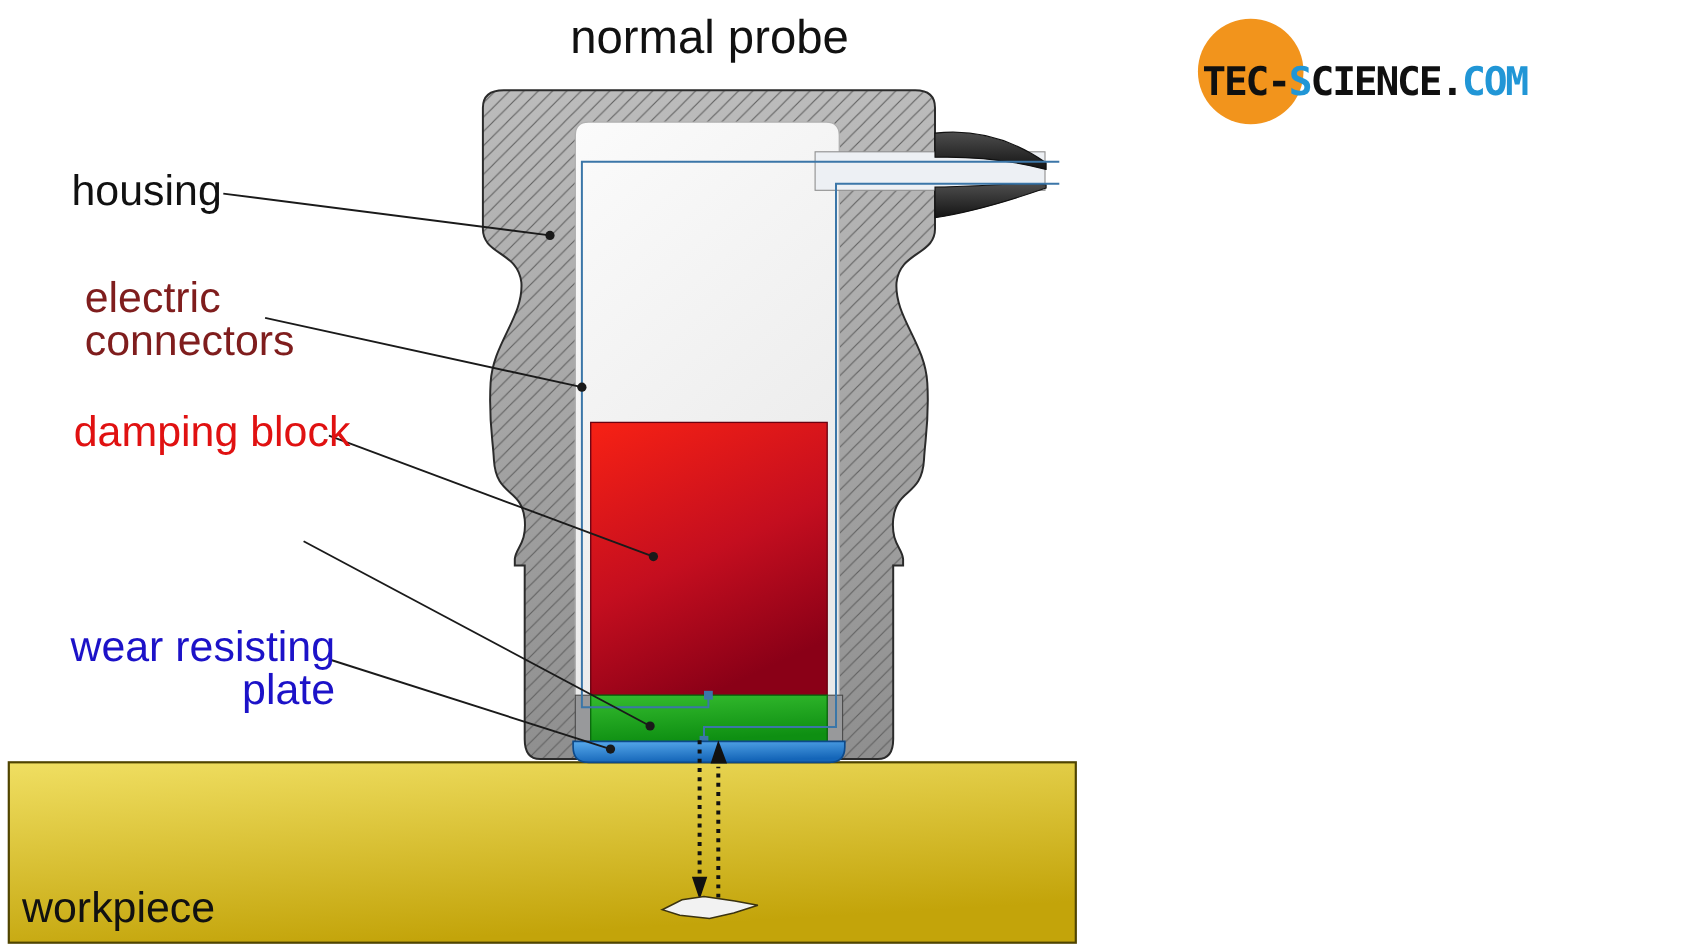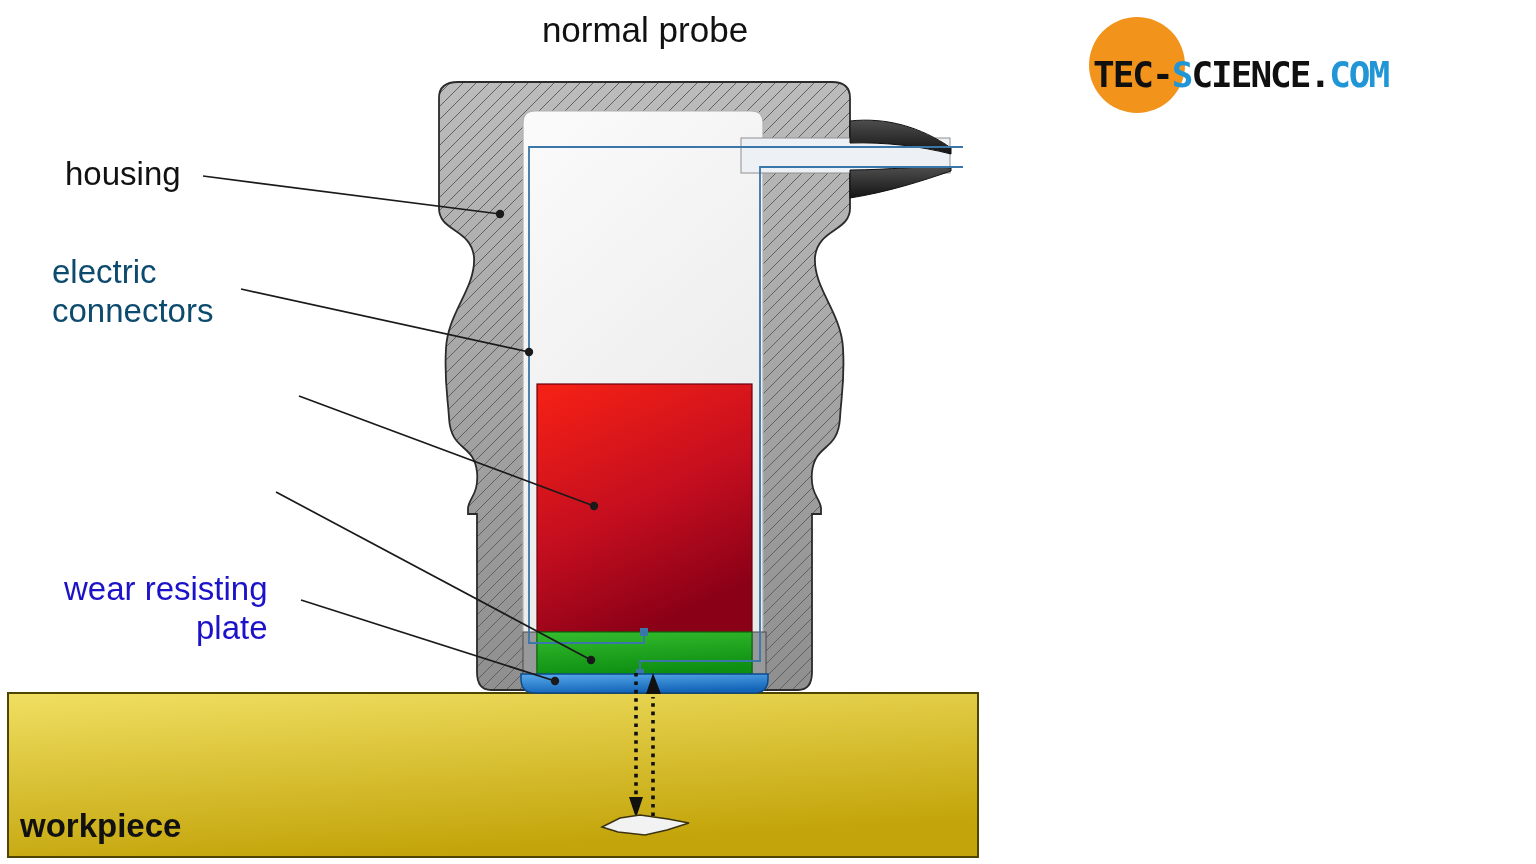--- a/index.html
+++ b/index.html
@@ -1,27 +1,27 @@
 <!DOCTYPE html>
 <html><head>
 <meta charset="utf-8">
 <style>
   html,body{margin:0;padding:0;background:#ffffff;}
   .stage{position:relative;width:1536px;height:864px;background:#ffffff;overflow:hidden;
          font-family:"Liberation Sans", sans-serif;}
   .stage svg{position:absolute;left:0;top:0;}
-  .lbl{position:absolute;font-size:33px;line-height:39px;white-space:pre-line;color:#111;}
+  .lbl{position:absolute;font-size:39px;line-height:39px;white-space:pre-line;color:#111;}
   .title{position:absolute;left:420px;top:10px;width:450px;text-align:center;
-         font-size:35px;color:#111;}
+         font-size:43px;color:#111;}
   .lbl-housing{left:65px;top:154px;color:#111111;}
-  .lbl-connectors{left:52px;top:252px;color:#0c4a6e;}
+  .lbl-connectors{left:77px;top:252px;color:#7f1d1d;}
   .lbl-damping{left:67px;top:373px;color:#e01111;}
   .lbl-piezo{left:67px;top:458px;color:#1da320;}
   .lbl-wear{left:64px;top:569px;color:#1c12c8;text-align:right;}
-  .lbl-workpiece{left:20px;top:806px;color:#111111;font-weight:bold;}
+  .lbl-workpiece{left:20px;top:806px;color:#111111;}
   .logo{position:absolute;left:1089px;top:17px;width:440px;height:100px;}
   .logo-circle{position:absolute;left:0;top:0;width:96px;height:96px;border-radius:50%;
                background:#f2941c;}
   .logo-text{position:absolute;left:4px;top:37px;font-family:"DejaVu Sans Mono", monospace;
              font-weight:bold;font-size:36px;letter-spacing:-2px;white-space:nowrap;}
   .lg-k{color:#101010;} .lg-b{color:#2196d6;}
 </style>
 </head>
 <body>
 
@@ -135,20 +135,21 @@
       <circle cx="591" cy="660" r="4.2"></circle>
       <circle cx="555" cy="681" r="4.2"></circle>
     </g>
   </svg>
 
   <div class="title">normal probe</div>
 
   <div class="lbl lbl-housing">housing</div>
   <div class="lbl lbl-connectors">electric
 connectors</div>
+  <div class="lbl lbl-damping">damping block</div>
   <div class="lbl lbl-wear">wear resisting
 plate</div>
   <div class="lbl lbl-workpiece">workpiece</div>
 
   <div class="logo">
     <div class="logo-circle"></div>
     <div class="logo-text"><span class="lg-k">TEC-</span><span class="lg-b">S</span><span class="lg-k">CIENCE</span><span class="lg-k">.</span><span class="lg-b">COM</span></div>
   </div>
 
 </div>

